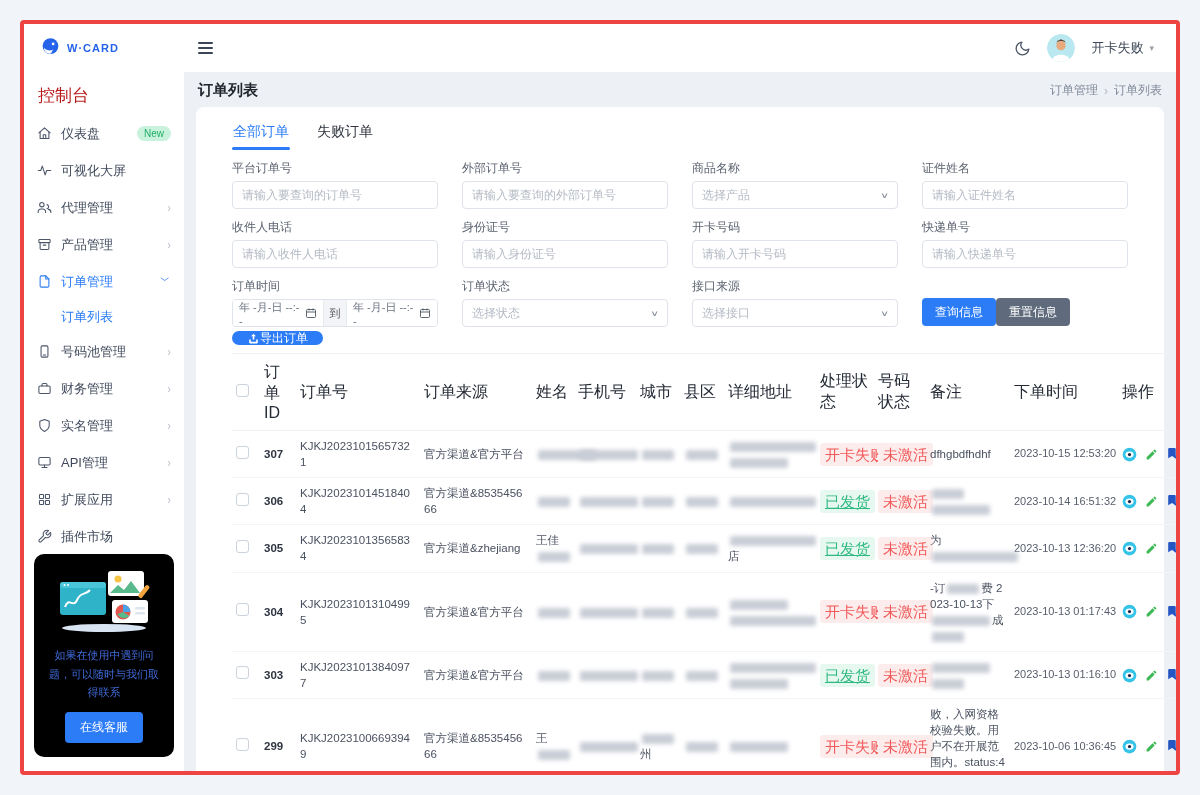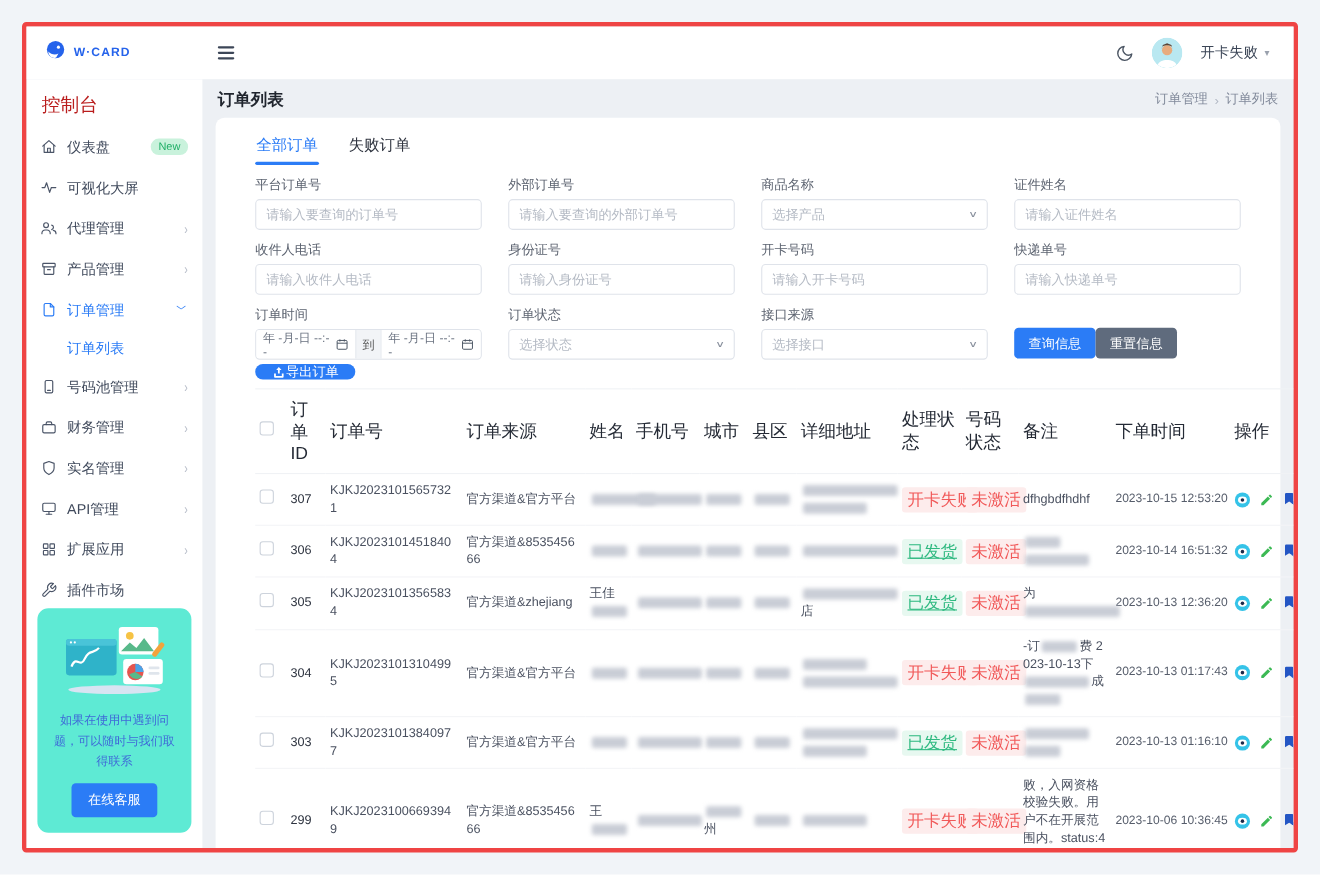--- a/index.html
+++ b/index.html
@@ -30,21 +30,21 @@
   .sidebar { width:160px; background:#fff; display:flex; flex-direction:column; overflow:hidden; flex:none; }
   .section-label { font-size:17px; color:#b91c1c; padding:12px 14px 8px; }
   .menu { flex:1; overflow:hidden; }
   .menu-item { height:37px; display:flex; align-items:center; gap:9px; padding:0 13px; font-size:13px; color:#404a5c; cursor:pointer; }
   .menu-item svg { flex:none; color:#4b5568; }
   .menu-item.active, .menu-item.active svg { color:#2b7cf6; }
   .menu-item .chevron { margin-left:auto; font-size:12px; color:#b6bcc8; transform:scale(.8,1.1); }
   .menu-item.active .chevron { color:#2b7cf6; }
   .menu-sub { height:33px; display:flex; align-items:center; padding-left:37px; font-size:13px; color:#2b7cf6; cursor:pointer; }
   .badge-new { margin-left:auto; background:#c9f2dc; color:#1fae66; font-size:10px; padding:2px 7px; border-radius:8px; }
-  .promo { margin:10px 10px 14px; background:#5eead4; border-radius:10px; padding:14px 8px 14px; text-align:center; }
+  .promo { margin:10px 10px 14px; background:#000000; border-radius:10px; padding:14px 8px 14px; text-align:center; }
   .promo p { font-size:11px; color:#3f6ad8; line-height:1.7; margin:8px 3px 10px; }
   .promo button { background:#2b7cf6; color:#fff; border:none; font-size:12px; padding:7px 15px; border-radius:4px; cursor:pointer; }
   
   .content { flex:1; display:flex; flex-direction:column; overflow:hidden; }
   .page-header { display:flex; justify-content:space-between; align-items:center; padding:9px 14px 7px; }
   .page-header h1 { font-size:15px; font-weight:bold; color:#20252e; }
   .breadcrumb { font-size:12px; color:#81899a; display:flex; gap:6px; align-items:center; }
   .breadcrumb .sep { color:#b2b8c4; }
   .card { margin:0 12px; background:#fff; border-radius:8px; padding:10px 36px 4px; }
   
@@ -64,21 +64,21 @@
   .dr-sep { width:24px; background:#f2f4f7; border-left:1px solid #e7eaef; border-right:1px solid #e7eaef; display:flex; align-items:center; justify-content:center; font-size:11px; color:#555; flex:none; }
   .btn-row { display:flex; gap:0; align-items:flex-end; padding-bottom:1px; }
   .btn { height:28px; padding:0 13px; border:none; border-radius:4px; font-size:12px; color:#fff; cursor:pointer; }
   .btn-primary { background:#2b7cf6; }
   .btn-gray { background:#5f6b7d; }
   .export-pill { display:inline-flex; align-items:center; gap:0; background:#2b7cf6; color:#fff; border:none; height:14px; padding:0 15px; border-radius:15px; font-size:12px; margin:4px 0 8px; cursor:pointer; }
   
   table { width:100%; border-collapse:collapse; table-layout:fixed; }
   thead th { font-size:16px; color:#242a35; font-weight:normal; text-align:left; padding:8px 4px; border-top:1px solid #f0f2f5; border-bottom:1px solid #f0f2f5; }
   tbody td { font-size:11.5px; color:#4a5160; padding:7px 4px; border-bottom:1px solid #f3f4f7; vertical-align:middle; word-break:break-all; line-height:1.4; }
-  td.cell-id { font-weight:normal; color:#2e3440;margin-left:20px; }
+  td.cell-id { font-weight:bold; color:#2e3440;margin-left:20px; }
   td.cell-time { white-space:nowrap; font-size:11px; color:#565d6b; }
   .checkbox { width:13px; height:13px; border:1px solid #cdd3dc; border-radius:3px; display:inline-block; background:#fff; cursor:pointer; }
   .pill { display:inline-block; font-size:15px; line-height:1; padding:4px 5px; border-radius:3px; white-space:nowrap; }
   .pill.danger { color:#f15959; background:#fdecec; }
   .pill.success { color:#2fb980; background:#e7f8f0;text-decoration:underline; }
   .blur { display:inline-block; height:10px; background:#c9cdd6; border-radius:2px; filter:blur(2px); margin:1px 2px; vertical-align:middle; }
   .blur.sm { width:32px; } .blur.md { width:58px; } .blur.lg { width:86px; }
   .actions { display:flex; gap:8px; align-items:center; }
   .actions .act { cursor:pointer; display:inline-flex; }
 </style>

